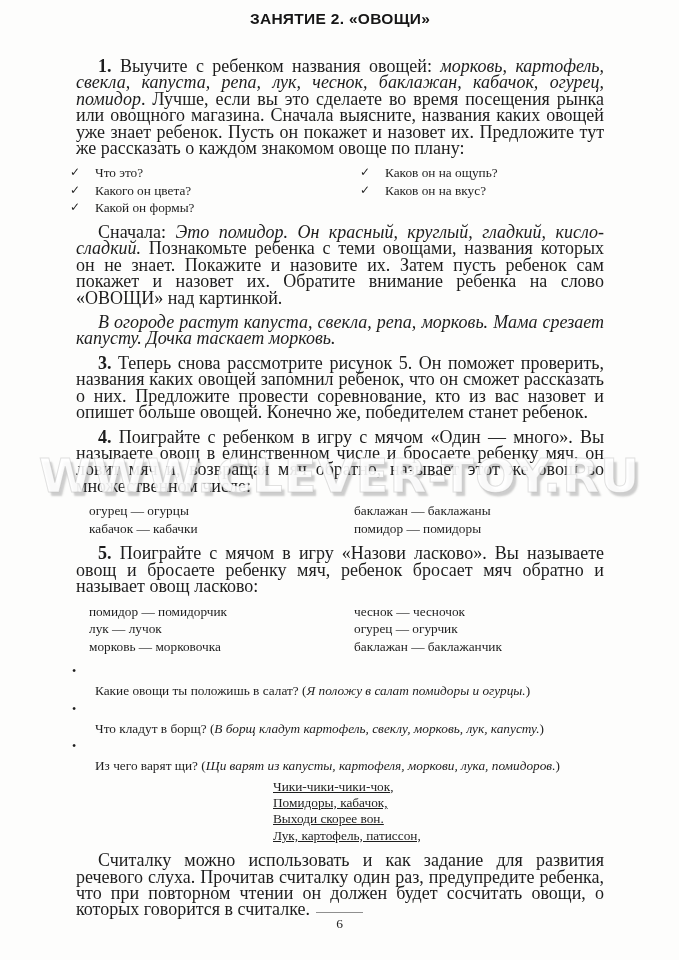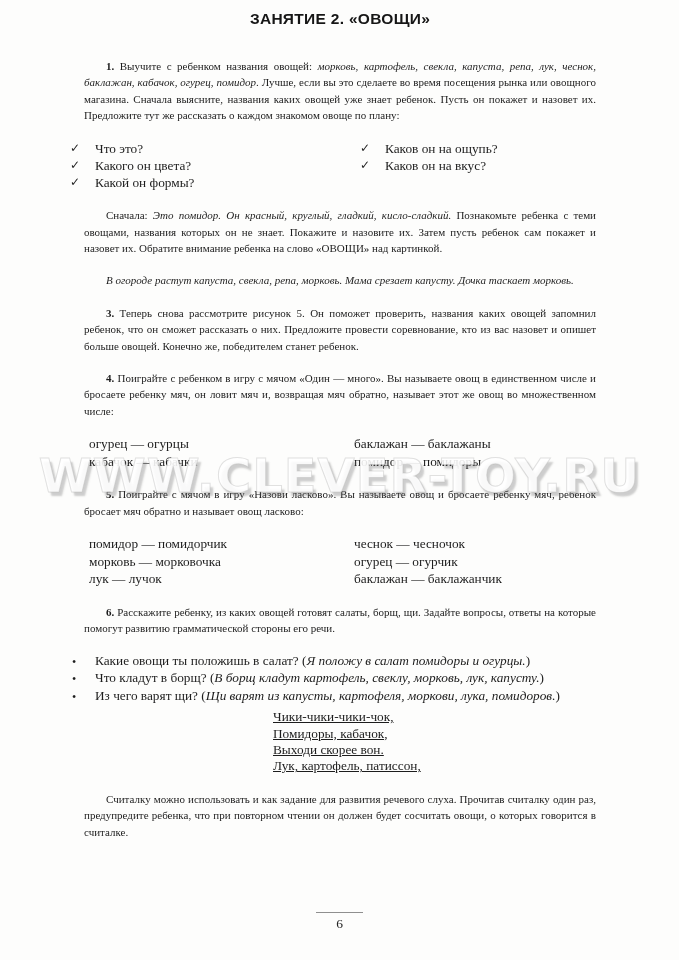--- a/index.html
+++ b/index.html
@@ -19,22 +19,22 @@
   h1.title {
     font-family: "Liberation Sans", sans-serif;
     font-weight: bold;
     font-size: 15.5px;
     letter-spacing: 0.3px;
     text-align: center;
     margin: 0 0 30px 0;
     color: #161616;
   }
   p.para {
-    margin: 16px;
-    font-size: 11px;
+    margin: 8px;
+    font-size: 18px;
     line-height: 16.4px;
     text-align: justify;
     text-indent: 22px;
   }
   p.para i, .btext i, .italic-line { font-style: italic; }
   .num { font-weight: bold; }
 
   
   .checklist {
     display: flex;
@@ -67,21 +67,21 @@
   .pair-line { font-size: 13.3px; line-height: 17.6px; }
 
   
   ul.bullets { list-style: none; margin: 0; padding: 0 0 0 4px; }
   ul.bullets li {
     display: flex;
     font-size: 13.3px;
     line-height: 16.4px;
   }
   .dot { width: 23px; flex: none; font-size: 12px; padding-top: 1px; }
-  .btext { flex: 1; }
+  .btext { flex: 1; margin-top: 21px; }
 
   
   .rhyme {
     margin: 4px 0 5px 205px;
     font-size: 13.3px;
     line-height: 16.4px;
     text-decoration: underline;
   }
 
   
@@ -170,31 +170,30 @@
       <div class="pair-line">баклажан — баклажаны</div>
       <div class="pair-line">помидор — помидоры</div>
     </div>
   </div>
 
   <p class="para"><span class="num">5.</span><span> Поиграйте с мячом в игру «Назови ласково». Вы называете овощ и бросаете ребенку мяч, ребенок бросает мяч обратно и называет овощ ласково:</span></p>
 
   <div class="pairs">
     <div class="pair-col col-a">
       <div class="pair-line">помидор — помидорчик</div>
+      <div class="pair-line">лук — лучок</div>
       <div class="pair-line">морковь — морковочка</div>
-      <div class="pair-line">лук — лучок</div>
     </div>
     <div class="pair-col">
       <div class="pair-line">чеснок — чесночок</div>
       <div class="pair-line">огурец — огурчик</div>
       <div class="pair-line">баклажан — баклажанчик</div>
     </div>
   </div>
 
-  <p class="para"><span class="num">6.</span><span> Расскажите ребенку, из каких овощей готовят салаты, борщ, щи. Задайте вопросы, ответы на которые помогут развитию грамматической стороны его речи.</span></p>
 
   <ul class="bullets">
     <li>
         <span class="dot">•</span>
         <span class="btext"><span>Какие овощи ты положишь в салат? (</span><i>Я положу в салат помидоры и огурцы.</i><span>)</span></span>
       </li>
     <li>
         <span class="dot">•</span>
         <span class="btext"><span>Что кладут в борщ? (</span><i>В борщ кладут картофель, свеклу, морковь, лук, капусту.</i><span>)</span></span>
       </li>

